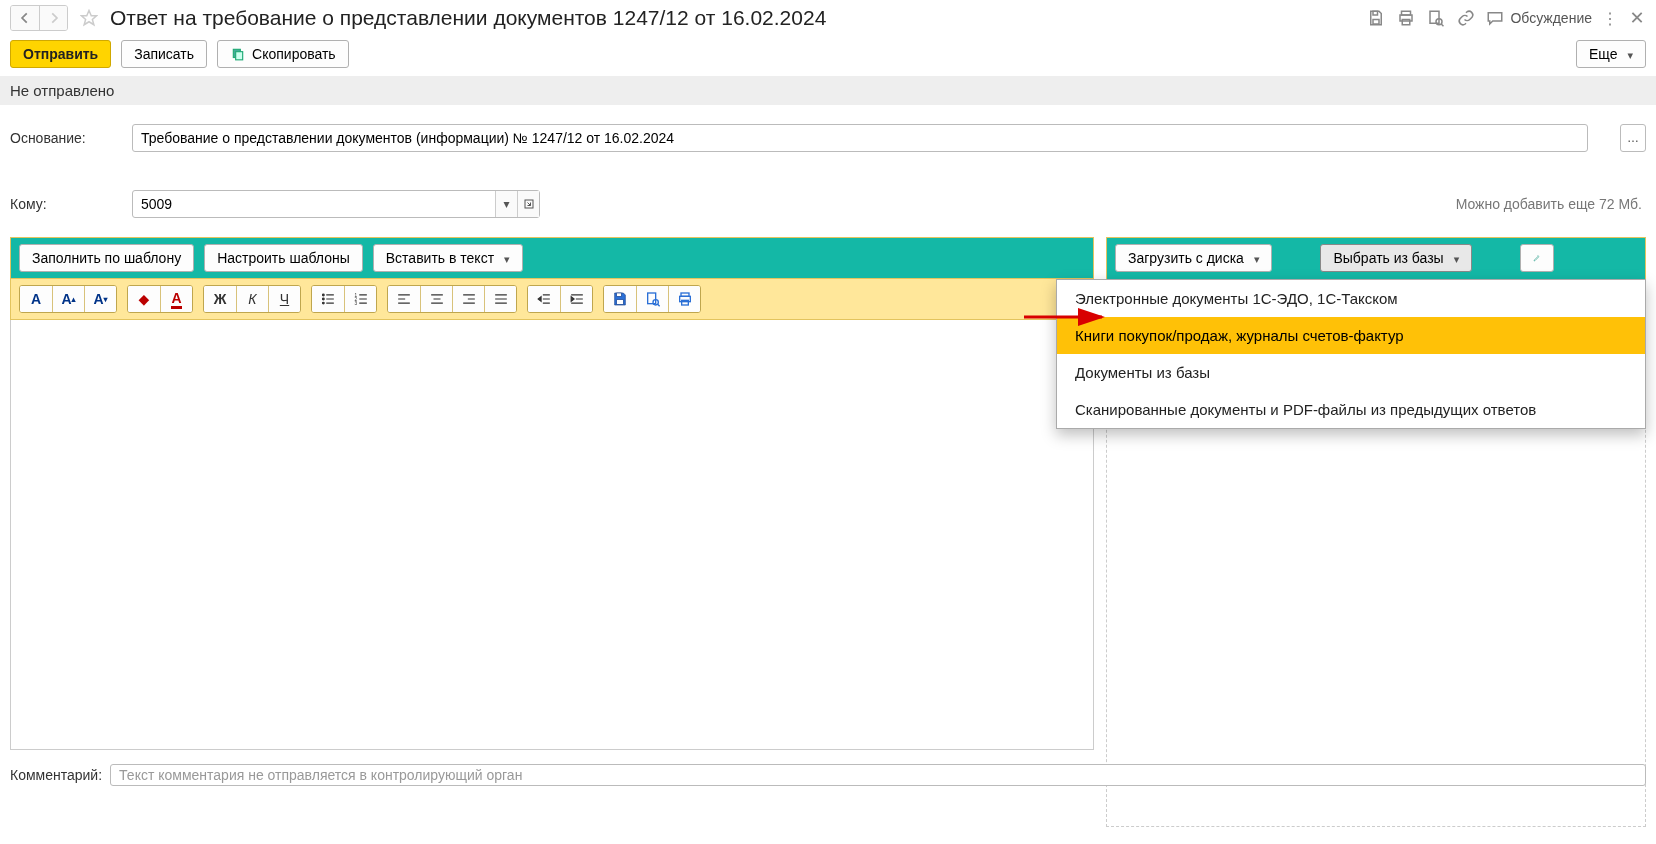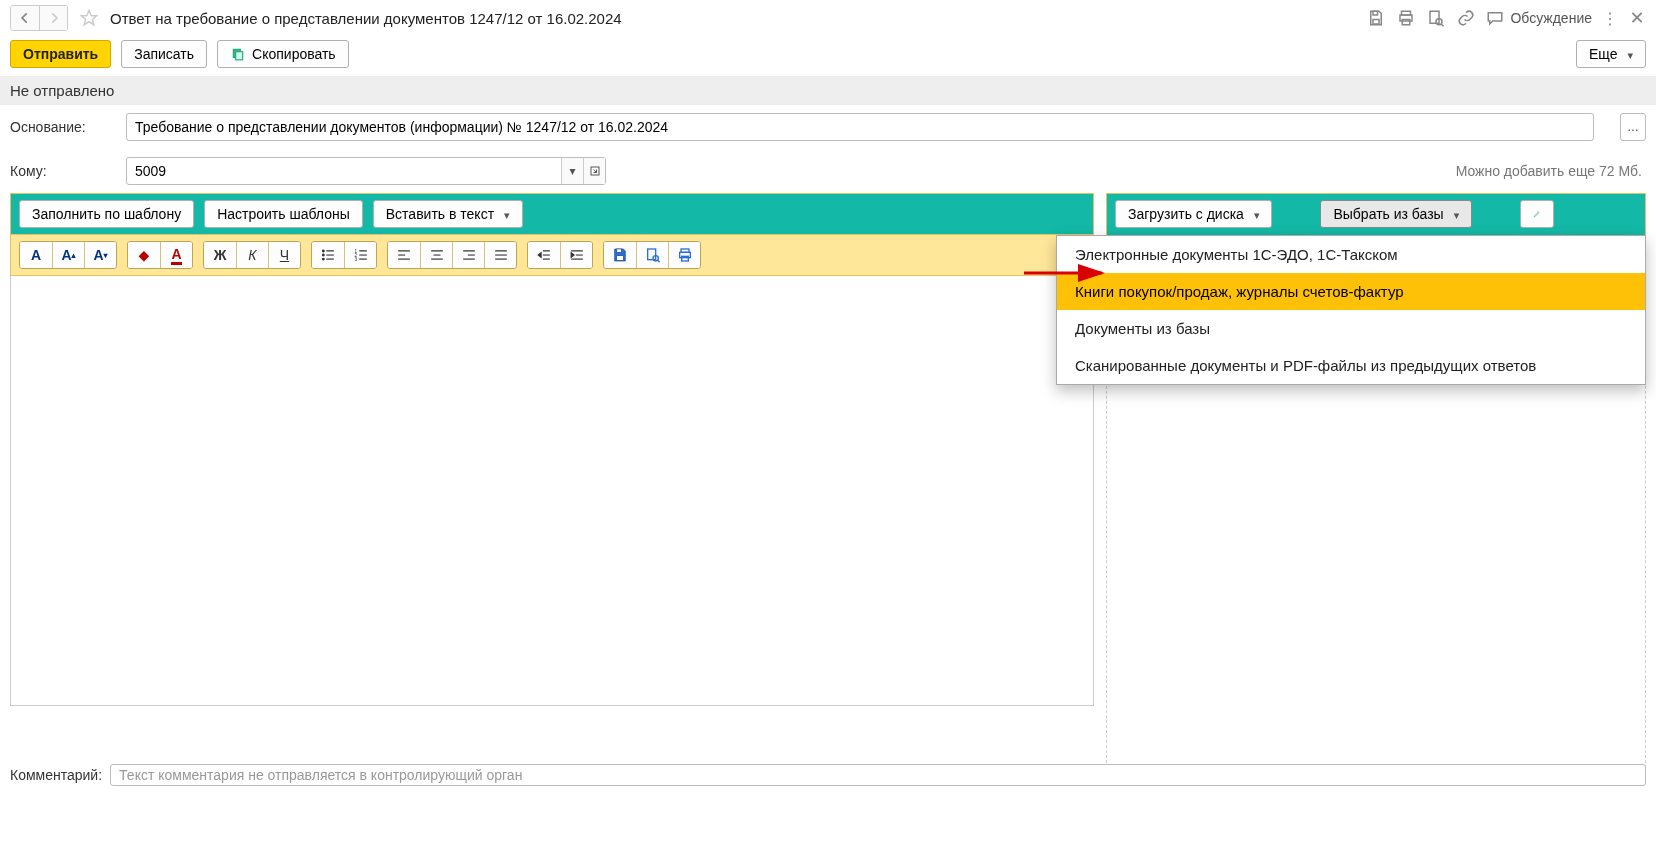--- a/index.html
+++ b/index.html
@@ -38,21 +38,21 @@
     color: #888;
     font-size: 16px;
     cursor: pointer;
   }
   .nav-btn + .nav-btn { border-left: 1px solid #ccc; }
   .star-icon {
     width: 22px; height: 22px; display: flex; align-items: center; justify-content: center;
     color: #ccc; font-size: 18px; margin-left: 6px; margin-right: 6px;
   }
   .page-title {
-    font-size: 15px;
+    font-size: 21px;
     color: #222;
     font-weight: 400;
   }
   .header-spacer { flex: 1; }
   .header-tools { display: flex; align-items: center; gap: 10px; }
   .tool-icon {
     width: 20px; height: 20px; display: flex; align-items: center; justify-content: center;
     color: #777; cursor: pointer;
   }
   .discussion-btn {
@@ -88,21 +88,21 @@
   
   .status-bar {
     background: #eee;
     padding: 6px 10px;
     font-size: 15px;
     color: #333;
   }
 
   
   .form-row {
-    display: flex; align-items: center; padding: 8px 10px; gap: 20px;
+    display: flex; align-items: center; padding: 19px 10px; gap: 26px;
   }
   .form-label { width: 96px; color: #333; }
   .form-input-wrap {
     flex: 1; display: flex; border: 1px solid #bbb; border-radius: 3px; height: 28px;
   }
   .form-input-wrap input {
     flex: 1; border: none; padding: 0 8px; font-size: 14px; outline: none; background: transparent;
   }
   .input-btn {
     width: 22px;
@@ -311,21 +311,21 @@
 <div class="form-row">
   <div class="form-label">Основание:</div>
   <div class="form-input-wrap">
     <input type="text" value="Требование о представлении документов (информации) № 1247/12 от 16.02.2024" style="">
   </div>
   <div class="input-more">…</div>
 </div>
 
 <div class="form-row row-kому">
   <div class="form-label">Кому:</div>
-  <div class="form-input-wrap" style="width:480px;">
+  <div class="form-input-wrap" style="width:408px;">
     <input type="text" value="5009" style="">
     <div class="input-btn">▾</div>
     <div class="input-btn">
       <svg width="12" height="12" viewBox="0 0 24 24" fill="none" stroke="#555" stroke-width="2">
           <rect x="4" y="4" width="16" height="16"></rect>
           <path d="M9 9l6 6m0-6v6h-6"></path>
         </svg>
     </div>
   </div>
   <div class="quota-text">Можно добавить еще 72 Мб.</div>

